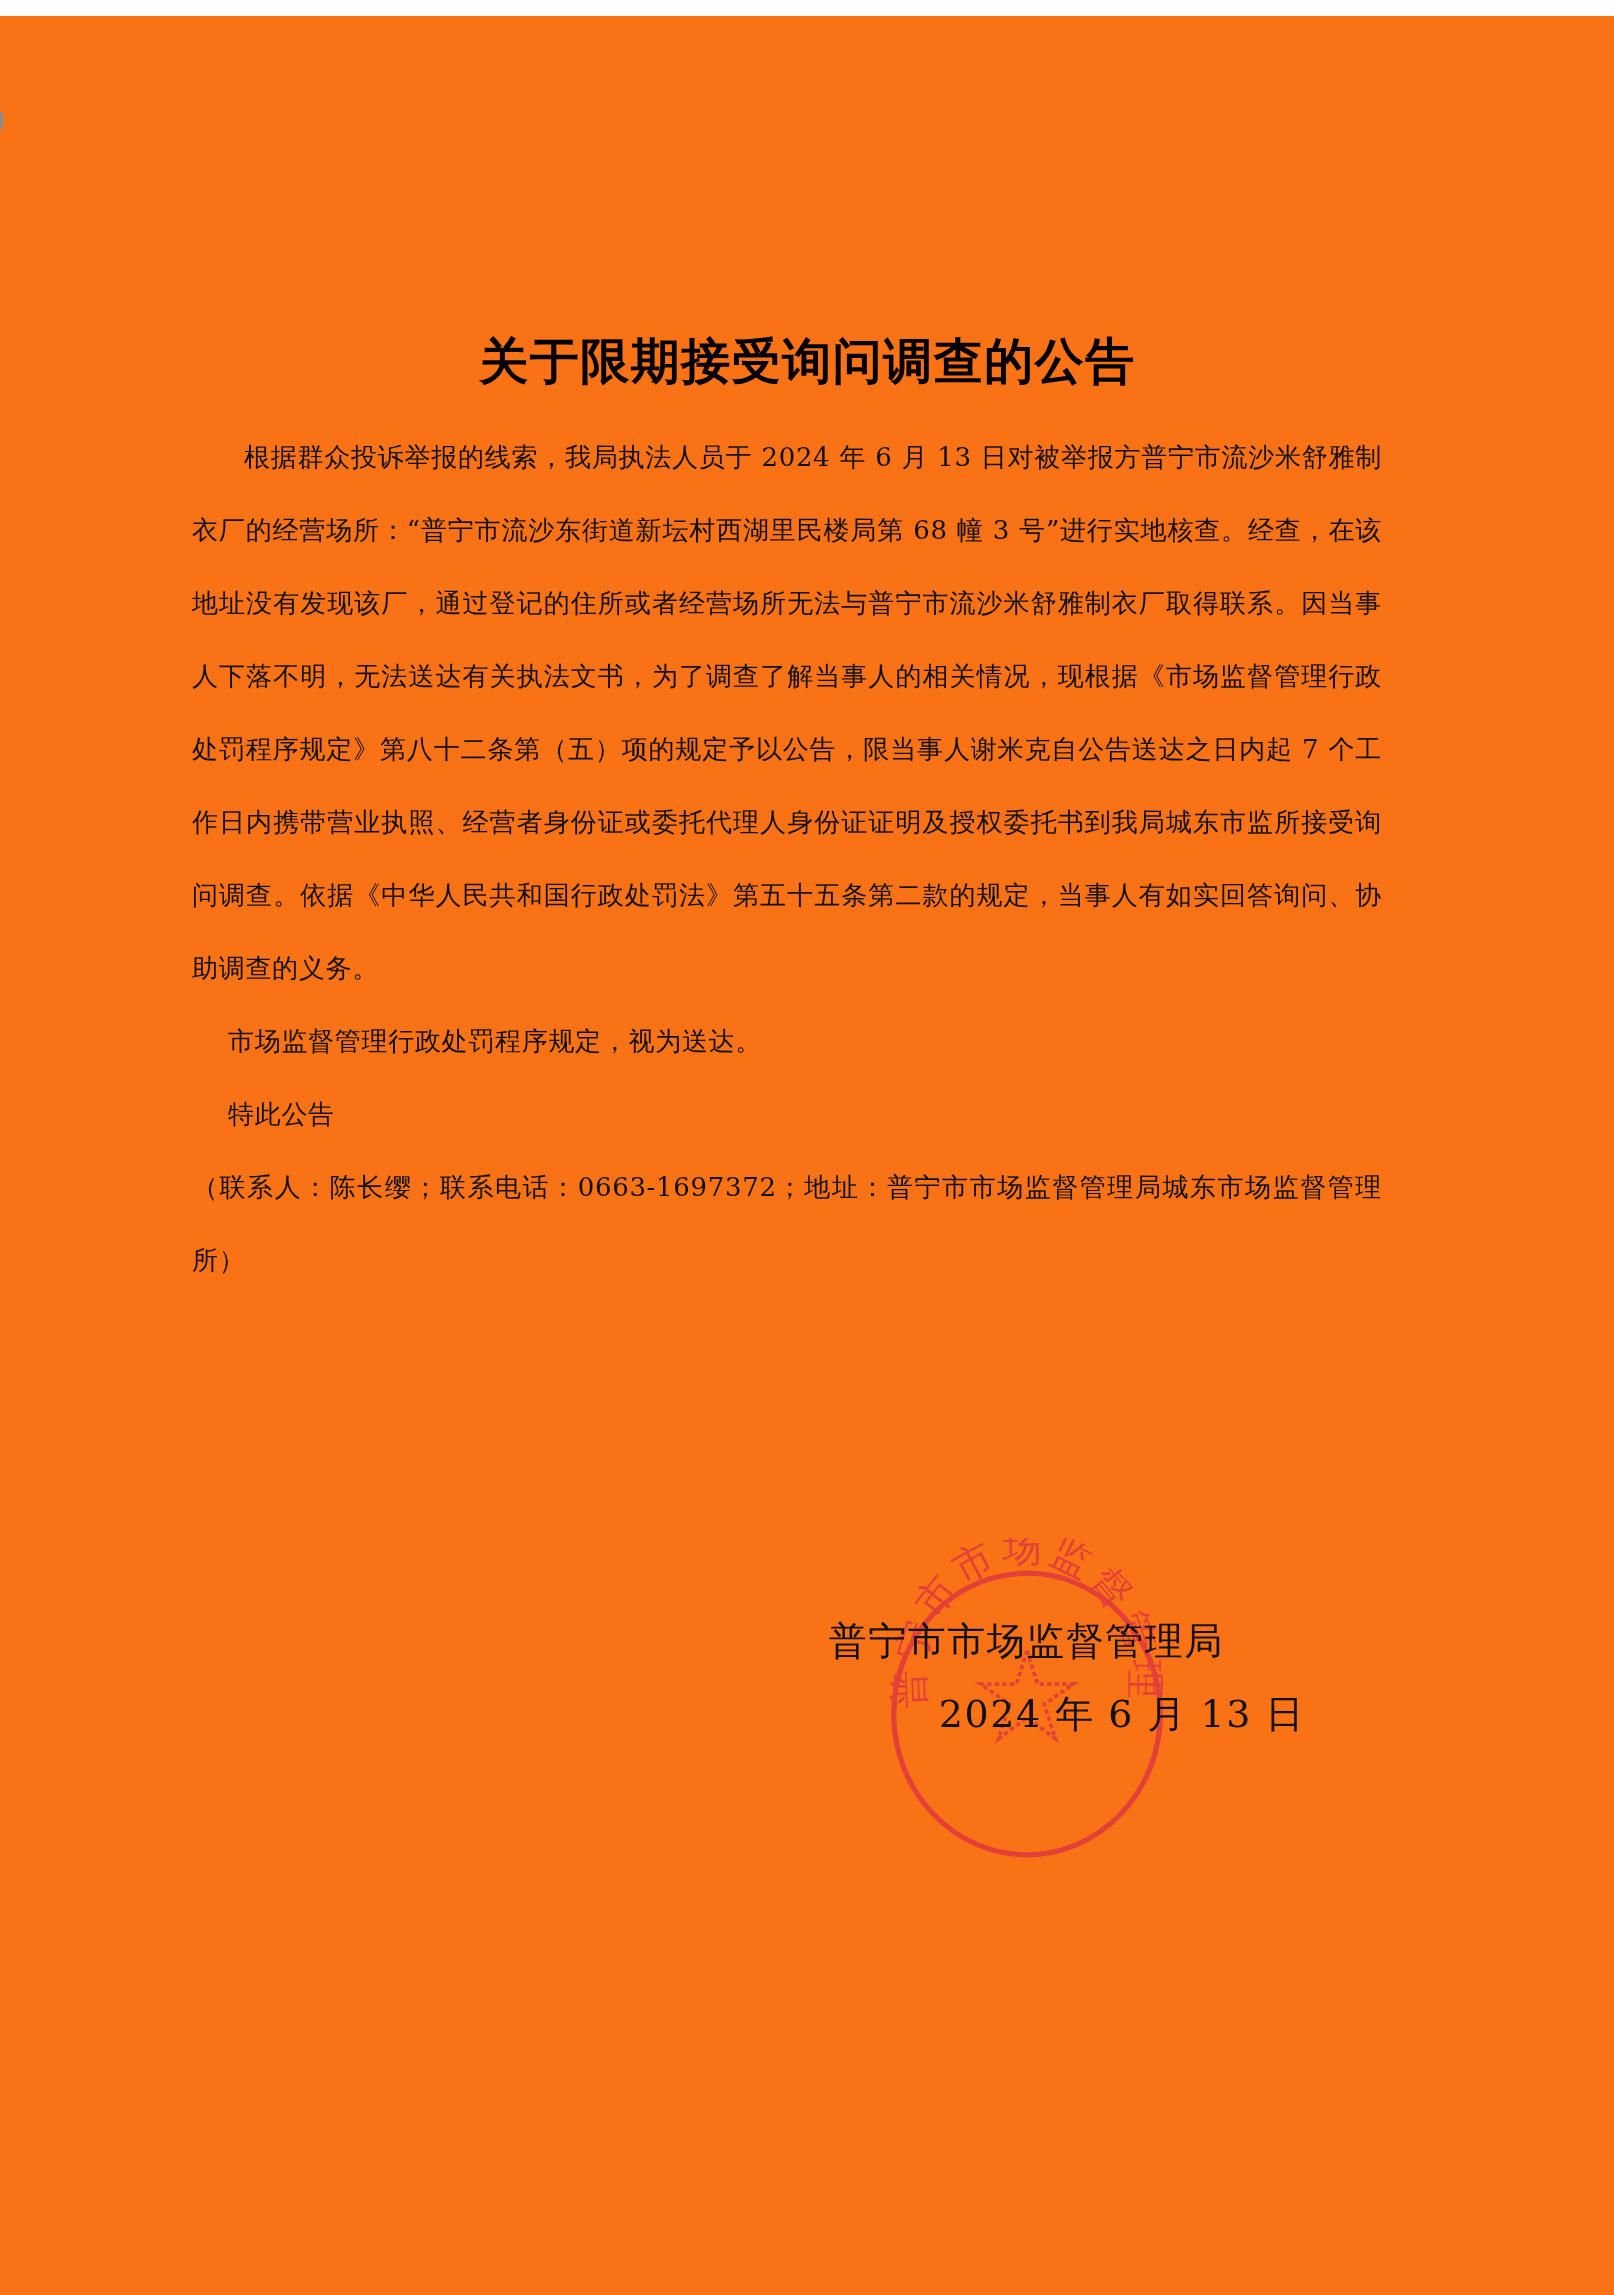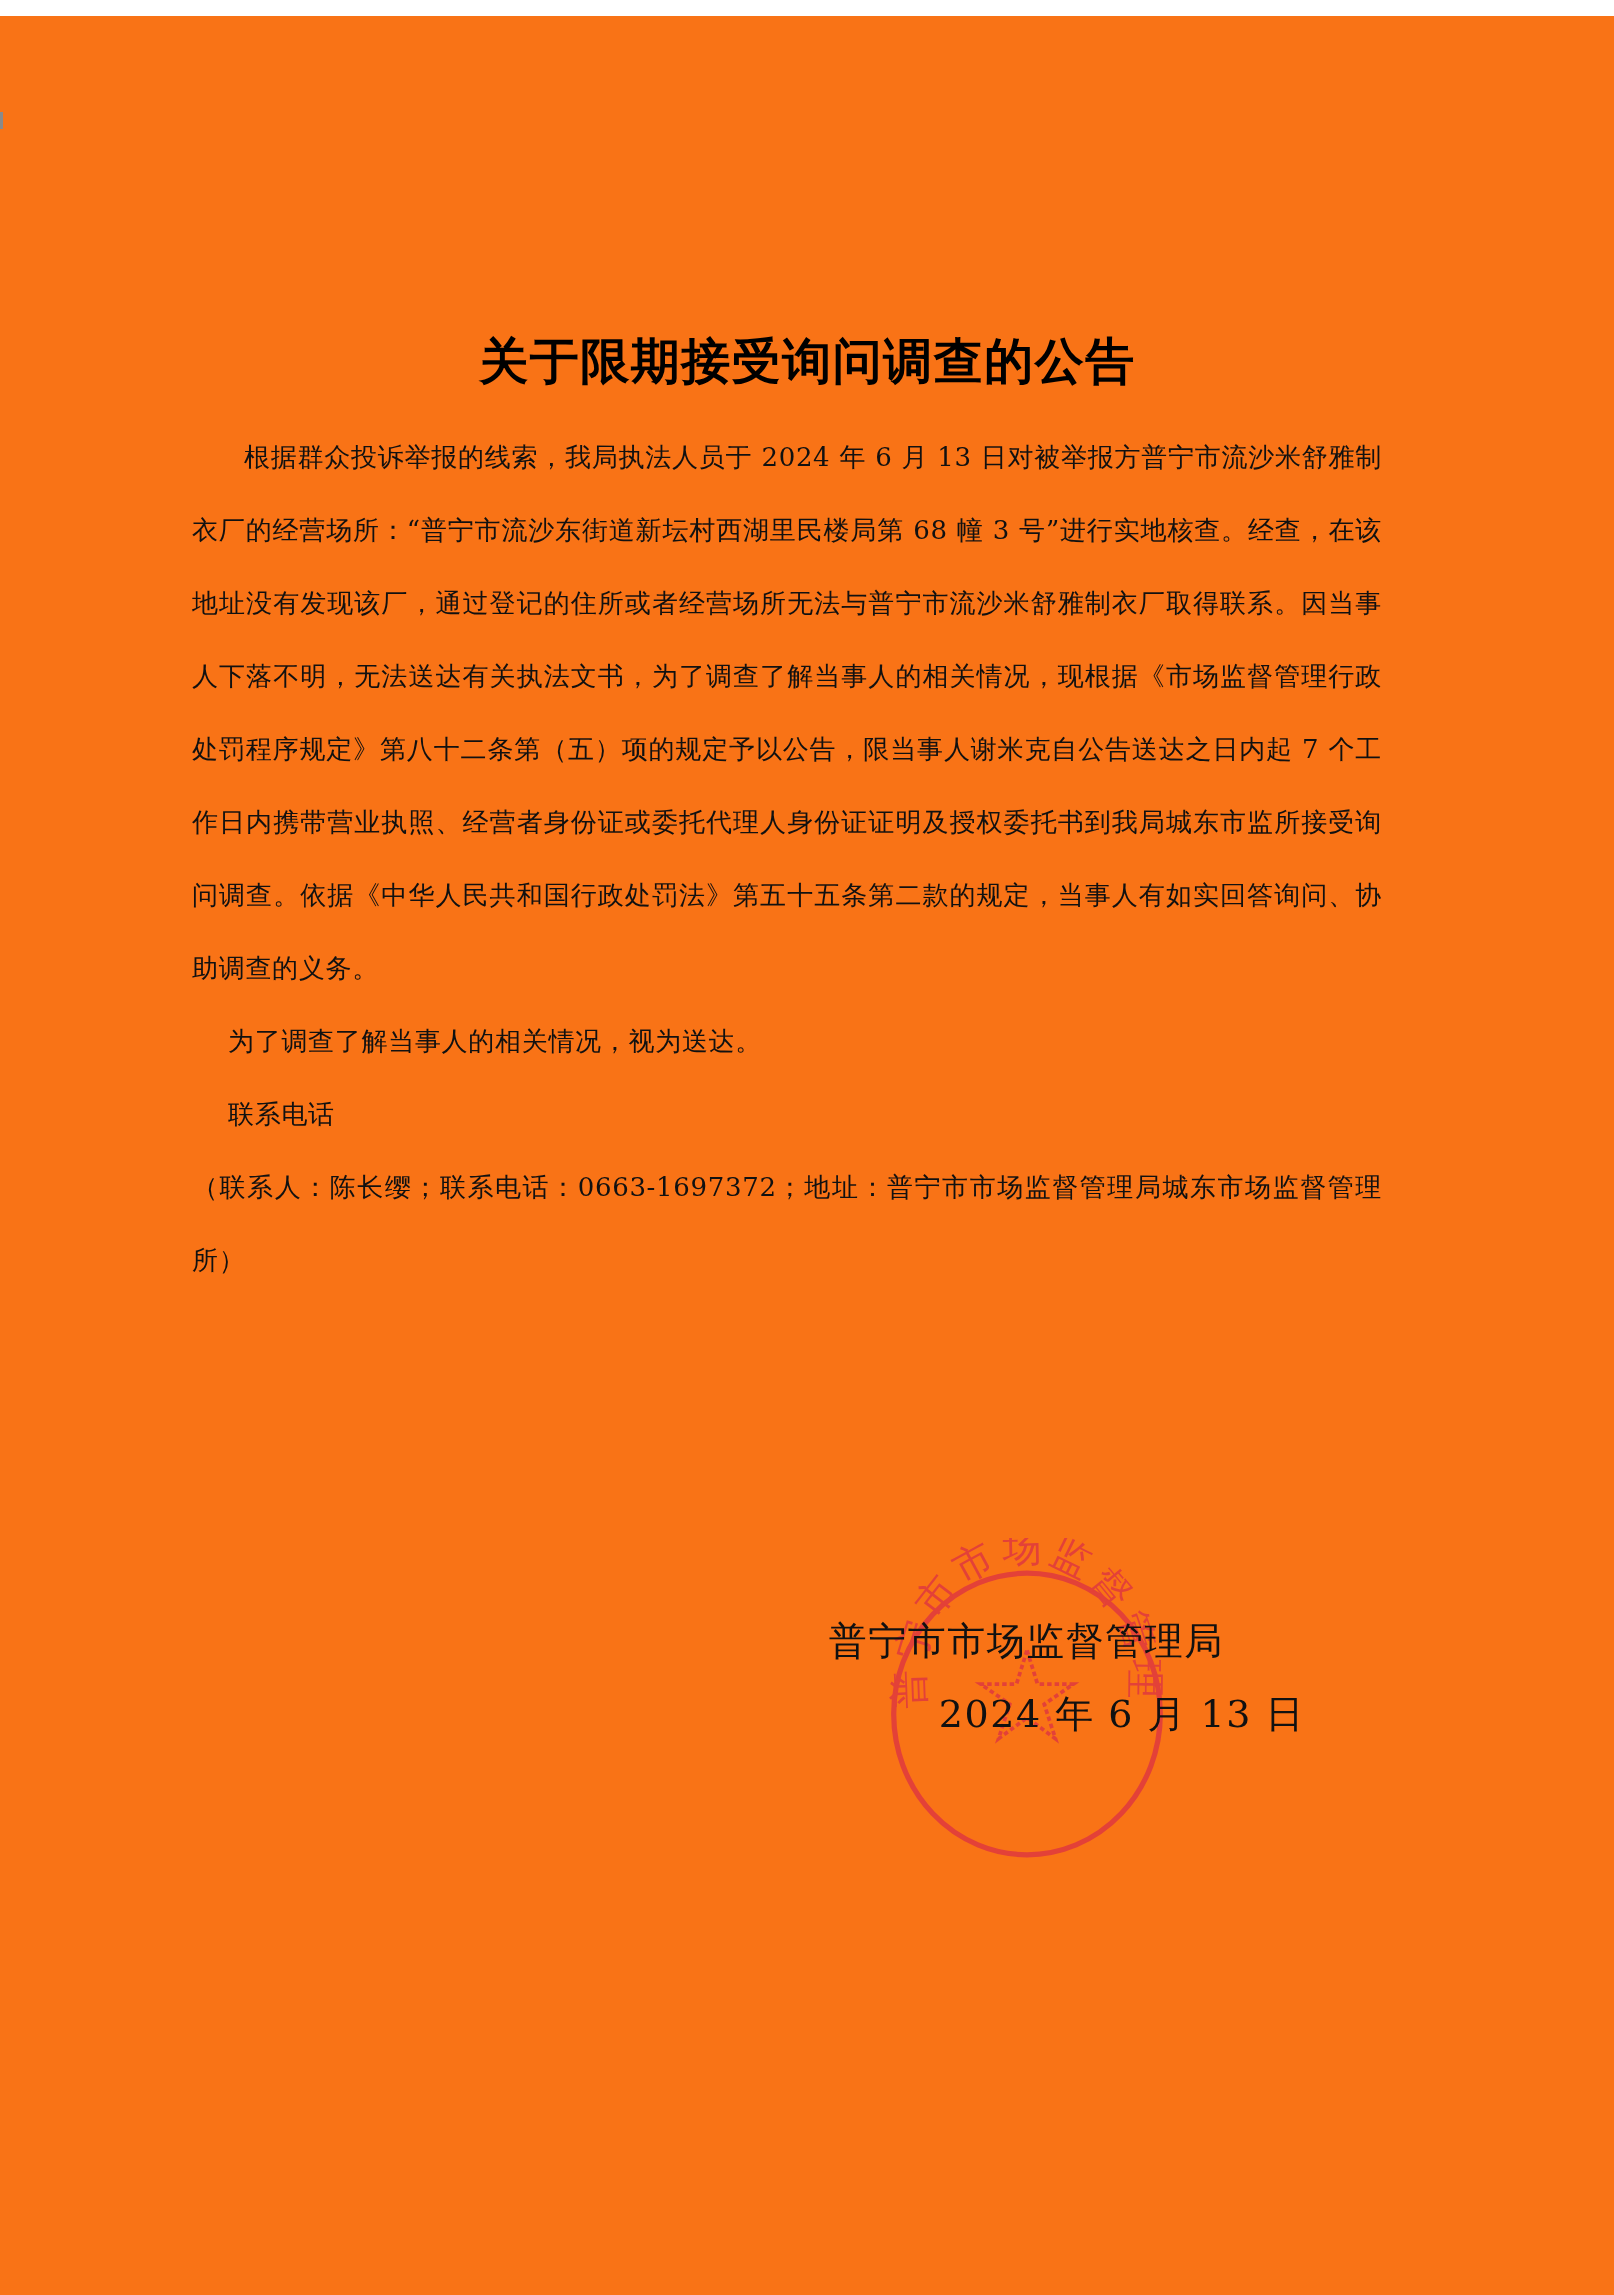--- a/index.html
+++ b/index.html
@@ -99,22 +99,22 @@
 </head>
 <body>
 
 <div class="page">
   <div class="edge-mark"></div>
 
   <div class="title">关于限期接受询问调查的公告</div>
 
   <div class="body-text">
     <p class="para">根据群众投诉举报的线索，我局执法人员于 2024 年 6 月 13 日对被举报方普宁市流沙米舒雅制衣厂的经营场所：“普宁市流沙东街道新坛村西湖里民楼局第 68 幢 3 号”进行实地核查。经查，在该地址没有发现该厂，通过登记的住所或者经营场所无法与普宁市流沙米舒雅制衣厂取得联系。因当事人下落不明，无法送达有关执法文书，为了调查了解当事人的相关情况，现根据《市场监督管理行政处罚程序规定》第八十二条第（五）项的规定予以公告，限当事人谢米克自公告送达之日内起 7 个工作日内携带营业执照、经营者身份证或委托代理人身份证证明及授权委托书到我局城东市监所接受询问调查。依据《中华人民共和国行政处罚法》第五十五条第二款的规定，当事人有如实回答询问、协助调查的义务。</p>
-    <p class="para-short">为了调查了解当事人的相关情况，视为送达。</p>
-    <p class="para-short">联系电话</p>
+    <p class="para-short">市场监督管理行政处罚程序规定，视为送达。</p>
+    <p class="para-short">特此公告</p>
     <p class="contact">（联系人：陈长缨；联系电话：0663-1697372；地址：普宁市市场监督管理局城东市场监督管理所）</p>
   </div>
 
   <svg class="stamp" viewBox="0 0 400 430" xmlns="http://www.w3.org/2000/svg">
     <defs>
       <path id="sealArc" d="M 70 250 A 140 160 0 1 1 330 250"></path>
     </defs>
     <ellipse cx="200" cy="235" rx="178" ry="188" fill="none" stroke="#e0393e" stroke-width="7"></ellipse>
     <text font-family="DejaVu Sans, sans-serif" font-size="52" fill="#e0393e" letter-spacing="8">
       <textPath href="#sealArc" startOffset="4%">普宁市市场监督管理局</textPath>

